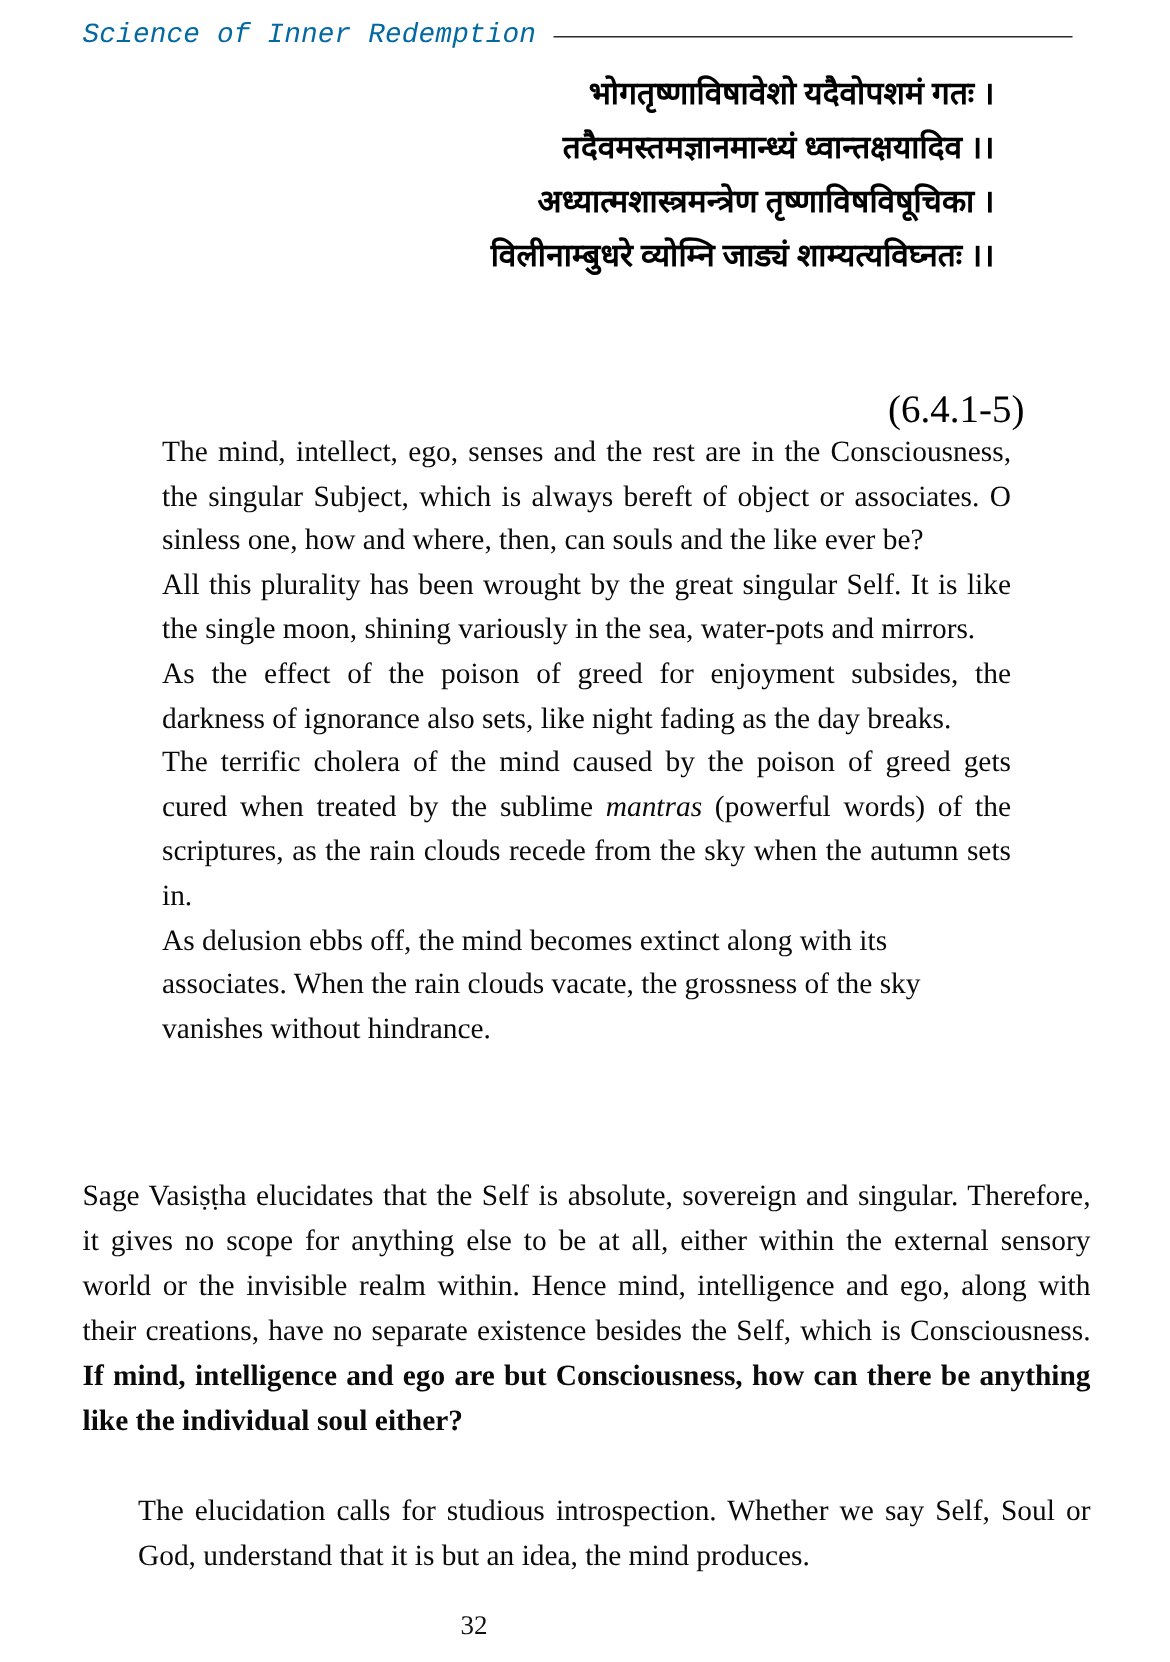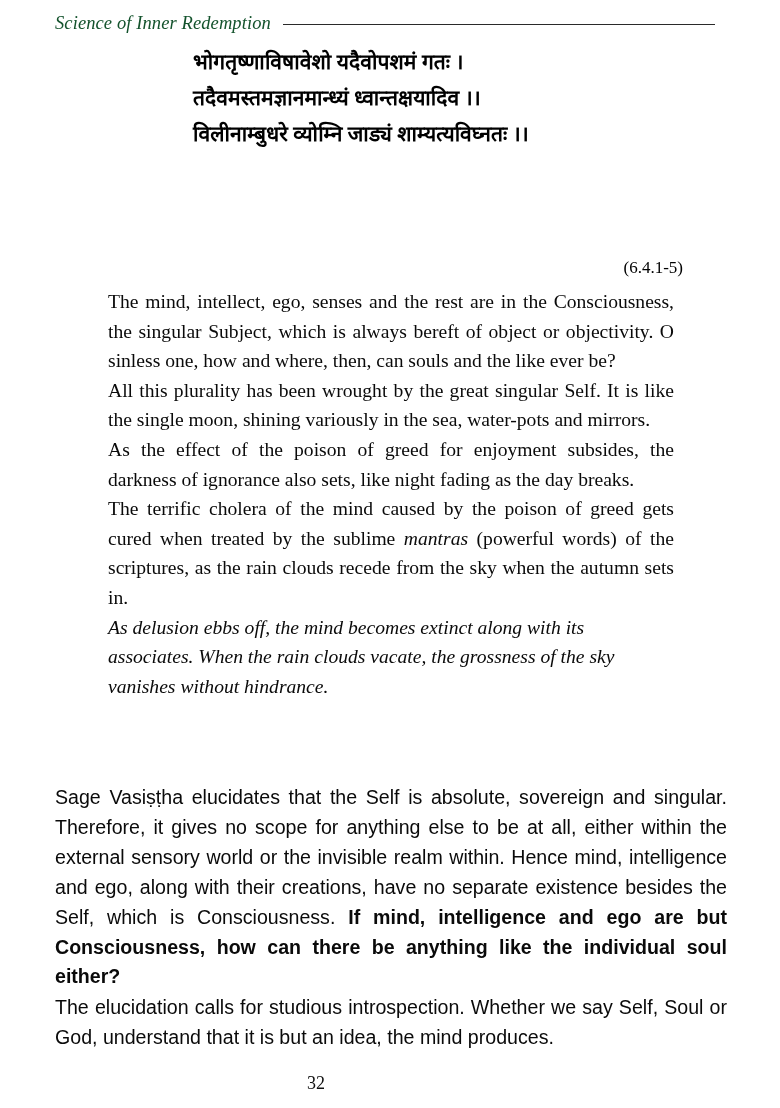--- a/index.html
+++ b/index.html
@@ -28,26 +28,26 @@
   .running-head {
     position: absolute;
     left: 55px;
     top: 10px;
     width: 660px;
     height: 26px;
     display: flex;
     align-items: center;
   }
   .running-head-title {
-    font-family: Liberation Serif, serif;
+    font-family: Liberation Mono, monospace;
     font-style: italic;
     font-size: 18.5px;
     letter-spacing: 0.1px;
     white-space: nowrap;
-    color: #14532d;
+    color: #0369a1;
   }
   .running-head-rule {
     flex: 1 1 auto;
     height: 1px;
     background: #2a2a2a;
     margin-left: 12px;
     margin-top: 3px;
   }
 
   
@@ -58,77 +58,78 @@
     width: 470px;
   }
   .verse-line {
     font-family: "Liberation Serif", "DejaVu Sans", sans-serif;
     font-weight: 700;
     font-size: 21px;
     line-height: 36px;
     white-space: nowrap;
     color: #000;
     letter-spacing: 0.1px;
+    text-align: right;
   }
 
   
   .verse-citation {
     position: absolute;
     left: 0;
     top: 258px;
     width: 683px;
     text-align: right;
-    font-size: 17px;
+    font-size: 26px;
     font-family: "Liberation Serif", serif;
     color: #000;
     padding-left: 26px;
   }
 
   
   .translation-block {
     position: absolute;
     left: 108px;
     top: 287px;
     width: 566px;
   }
   .translation-para {
     font-family: "Liberation Serif", serif;
     font-size: 19.6px;
     line-height: 29.6px;
     text-align: justify;
     text-justify: inter-word;
     color: #0a0a0a;
   }
-  .translation-para:last-child { text-align: left; font-style: italic; }
+  .translation-para:last-child { text-align: left; }
   .translation-para em { font-style: italic; margin-top: 48px; }
 
   
   .body-block {
     position: absolute;
     left: 55px;
     top: 783px;
     width: 672px;
   }
   .body-para {
-    font-family: Liberation Sans, sans-serif;
+    font-family: Liberation Serif, serif;
     font-size: 19.6px;
     line-height: 29.9px;
     text-align: justify;
     text-justify: inter-word;
     color: #0a0a0a;
   }
   .body-para b, .body-para strong { font-weight: 700; }
 
   .body-block-2 {
     position: absolute;
     left: 55px;
     top: 993px;
     width: 672px;
   }
-  .body-block-2 .body-para { text-align: justify; }
+  .body-block-2 .body-para { text-align: justify; margin-left: 37px; }
 
   
   .folio {
     position: absolute;
     left: 0;
     top: 1073px;
     width: 632px;
     text-align: center;
     font-family: "Liberation Serif", serif;
     font-size: 18px;
@@ -141,27 +142,28 @@
 <div class="page">
 
   <div class="running-head">
     <span class="running-head-title">Science of Inner Redemption</span>
     <span class="running-head-rule"></span>
   </div>
 
   <div class="verse-block">
     <div class="verse-line">भोगतृष्णाविषावेशो यदैवोपशमं गतः ।</div>
     <div class="verse-line">तदैवमस्तमज्ञानमान्ध्यं ध्वान्तक्षयादिव ।।</div>
+    <div class="verse-line">अध्यात्मशास्त्रमन्त्रेण तृष्णाविषविषूचिका ।</div>
     <div class="verse-line">विलीनाम्बुधरे व्योम्नि जाड्यं शाम्यत्यविघ्नतः ।।</div>
   </div>
 
   <div class="verse-citation">(6.4.1-5)</div>
 
   <div class="translation-block">
-    <p class="translation-para">The mind, intellect, ego, senses and the rest are in the Consciousness, the singular Subject, which is always bereft of object or objectivity. O sinless one, how and where, then, can souls and the like ever be?</p>
+    <p class="translation-para">The mind, intellect, ego, senses and the rest are in the Consciousness, the singular Subject, which is always bereft of object or associates. O sinless one, how and where, then, can souls and the like ever be?</p>
     <p class="translation-para">All this plurality has been wrought by the great singular Self. It is like the single moon, shining variously in the sea, water-pots and mirrors.</p>
     <p class="translation-para">As the effect of the poison of greed for enjoyment subsides, the darkness of ignorance also sets, like night fading as the day breaks.</p>
     <p class="translation-para"><span>The terrific cholera of the mind caused by the poison of greed gets cured when treated by the sublime </span><em>mantras</em><span> (powerful words) of the scriptures, as the rain clouds recede from the sky when the autumn sets in.</span></p>
     <p class="translation-para">As delusion ebbs off, the mind becomes extinct along with its associates. When the rain clouds vacate, the grossness of the sky vanishes without hindrance.</p>
   </div>
 
   <div class="body-block">
     <p class="body-para"><span>Sage Vasiṣṭha elucidates that the Self is absolute, sovereign and singular. Therefore, it gives no scope for anything else to be at all, either within the external sensory world or the invisible realm within. Hence mind, intelligence and ego, along with their creations, have no separate existence besides the Self, which is Consciousness. </span><b>If mind, intelligence and ego are but Consciousness, how can there be anything like the individual soul either?</b></p>
   </div>
 

